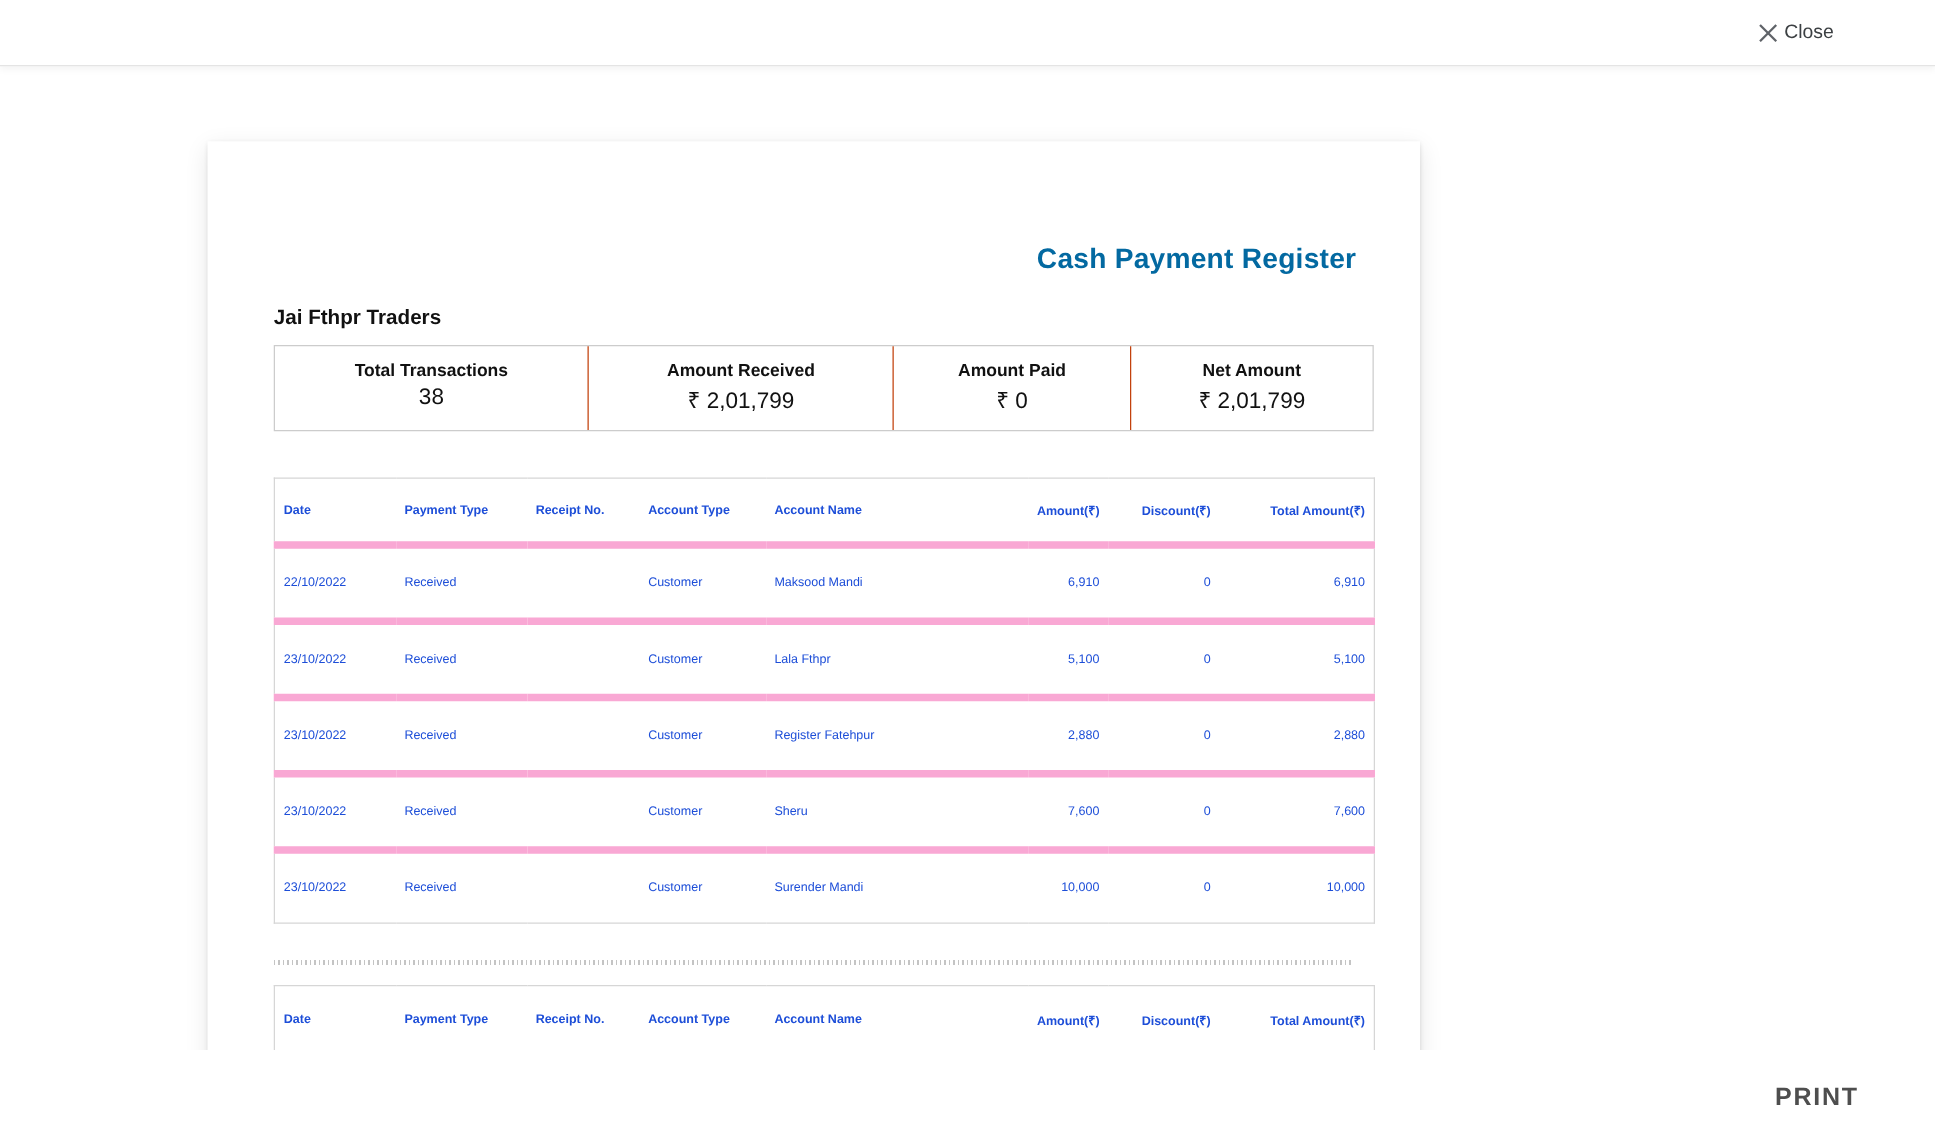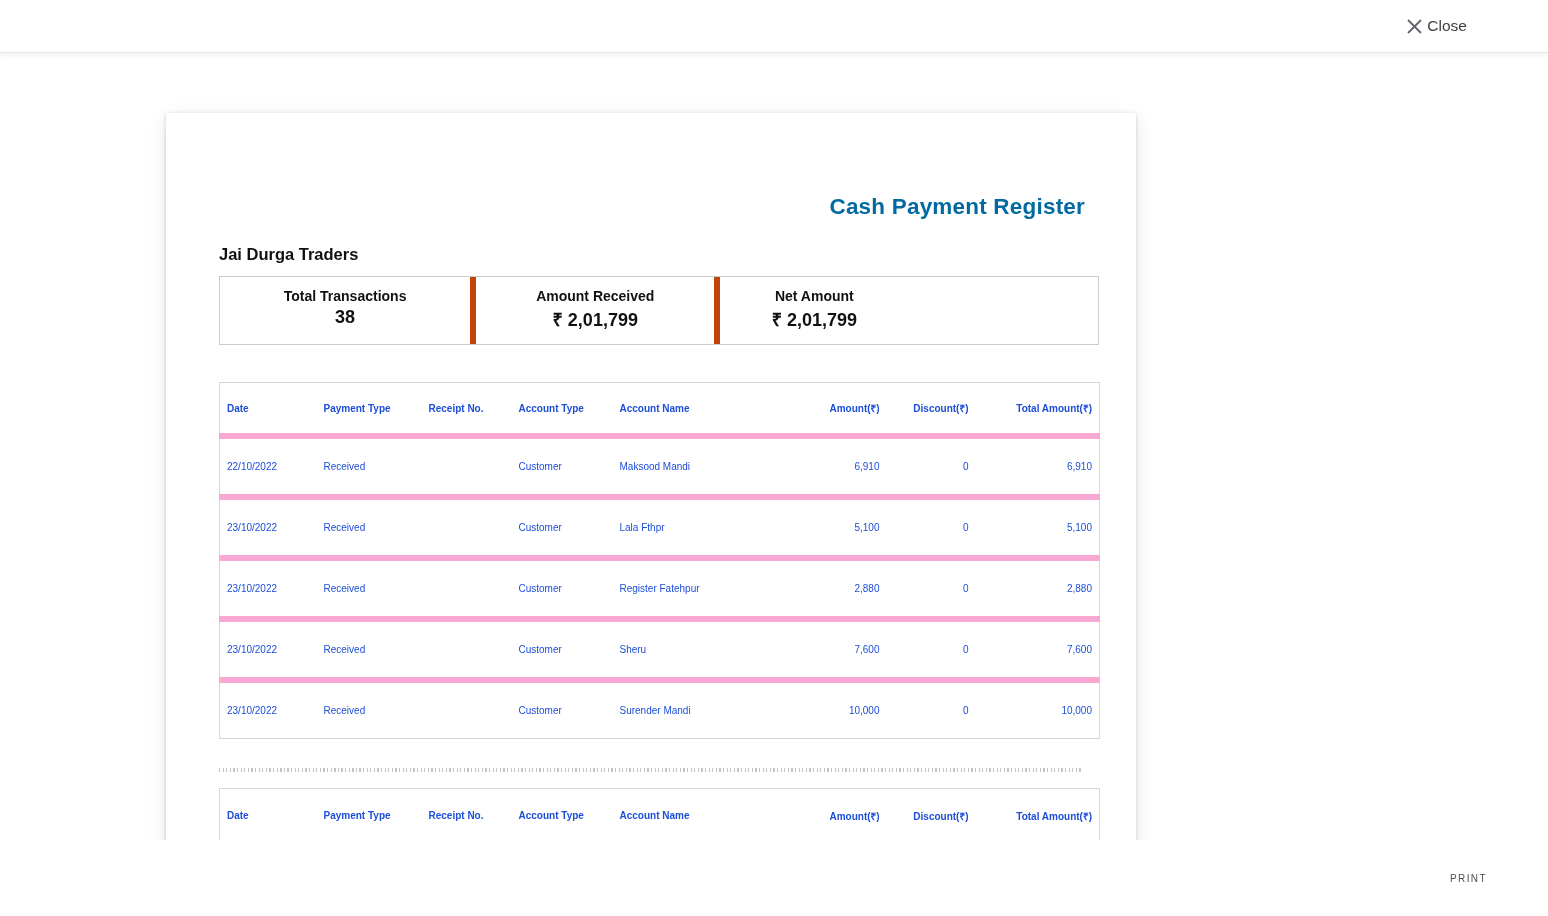--- a/index.html
+++ b/index.html
@@ -86,32 +86,32 @@
   .date-row .bold { font-weight: bold; }
 
   
   .summary {
     margin-top: 12px;
     display: flex;
     border: 1px solid #cccccc;
     box-sizing: border-box;
   }
   .sum-cell {
-    border-left: 6px solid #c2410c;
+    border-left: 1px solid #c2410c;
     text-align: center;
     padding: 11px 0 13px;
     box-sizing: border-box;
   }
   .sum-cell:first-child { border-left: none; }
   .sum-cell.w1 { width: 28.5%; }
   .sum-cell.w2 { width: 27.8%; }
   .sum-cell.w3 { width: 21.6%; }
   .sum-cell.w4 { width: 22.1%; }
   .sum-label { font-size: 14px; font-weight: bold; color: #111; }
-  .sum-value { font-size: 18px; font-weight: bold; color: #111; margin-top: 3px; }
+  .sum-value { font-size: 18px; font-weight: normal; color: #111; margin-top: 3px; }
 
   
   .rtable {
     margin-top: 37px;
     width: 100%;
     border-collapse: collapse;
     table-layout: fixed;
     border: 1px solid #d6d6d6;
     font-size: 10px;
     color: #1d4ed8;
@@ -157,22 +157,22 @@
     justify-content: flex-end;
     gap: 26px;
     padding-right: 47px;
     box-sizing: border-box;
     z-index: 30;
   }
   .print-btn {
     background: none;
     border: none;
     font-family: inherit;
-    font-size: 10px;
-    font-weight: normal;
+    font-size: 20px;
+    font-weight: bold;
     letter-spacing: 1.4px;
     color: #4e4e4e;
     padding: 10px 14px;
     cursor: pointer;
   }
   .download-btn {
     border: none;
     border-radius: 5px;
     height: 44px;
     padding: 0 23px;
@@ -198,31 +198,35 @@
     </span>
     <span>Close</span>
   </button>
 </div>
 
 <div class="preview">
   <div class="card">
 
     <h1 class="report-title">Cash Payment Register</h1>
 
-    <div class="biz-name">Jai Durga Traders</div>
+    <div class="biz-name">Jai Fthpr Traders</div>
 
 
     <div class="summary">
       <div class="sum-cell w1">
         <div class="sum-label">Total Transactions</div>
         <div class="sum-value">38</div>
       </div>
       <div class="sum-cell w2">
         <div class="sum-label">Amount Received</div>
         <div class="sum-value">₹ 2,01,799</div>
+      </div>
+      <div class="sum-cell w3">
+        <div class="sum-label">Amount Paid</div>
+        <div class="sum-value">₹ 0</div>
       </div>
       <div class="sum-cell w4">
         <div class="sum-label">Net Amount</div>
         <div class="sum-value">₹ 2,01,799</div>
       </div>
     </div>
 
     <table class="rtable">
       <colgroup>
         <col style="width:97px">

